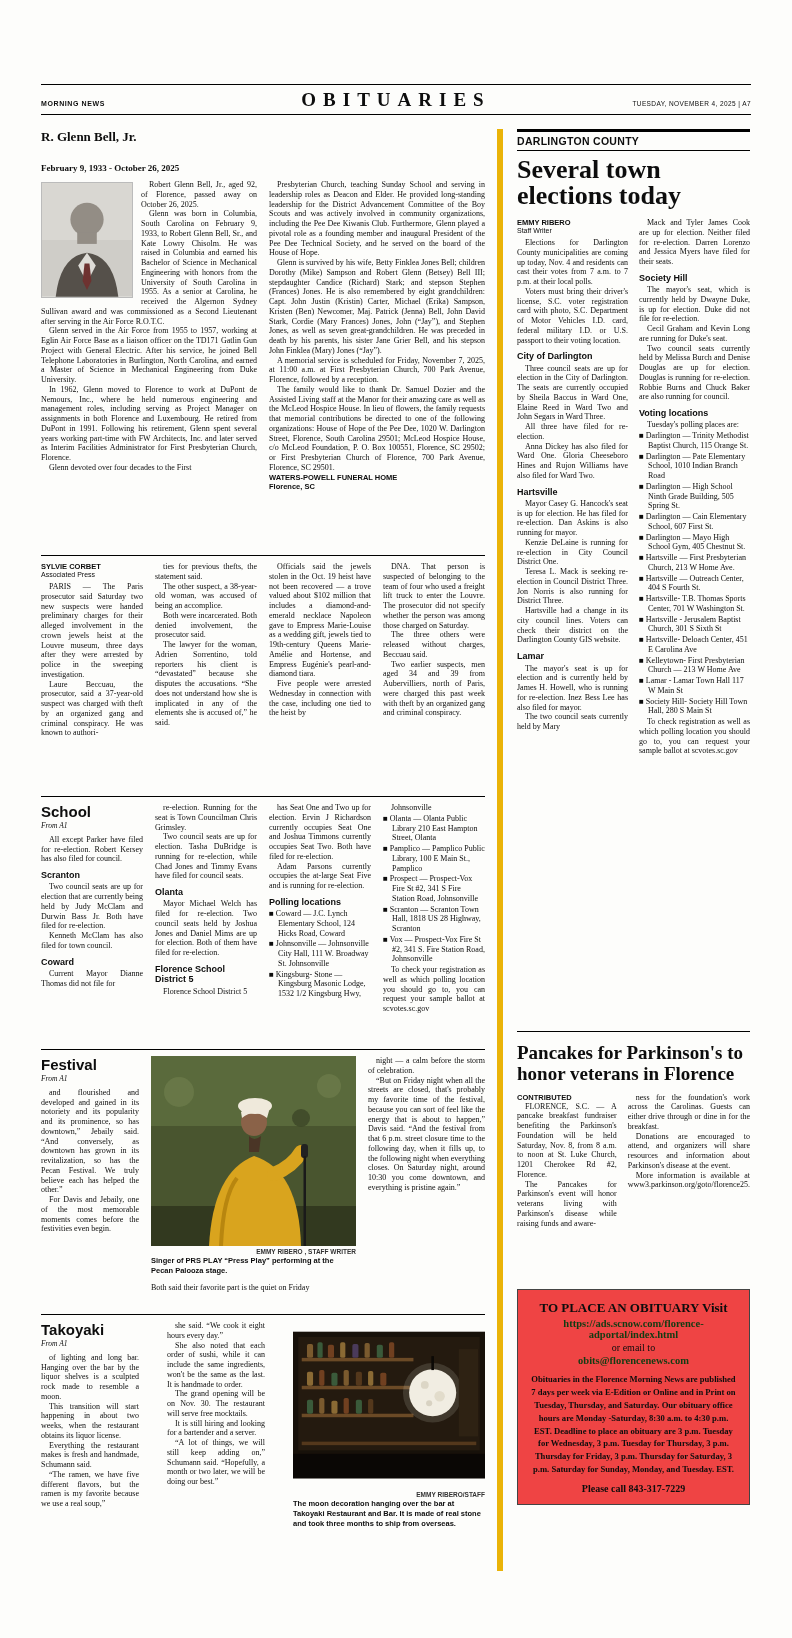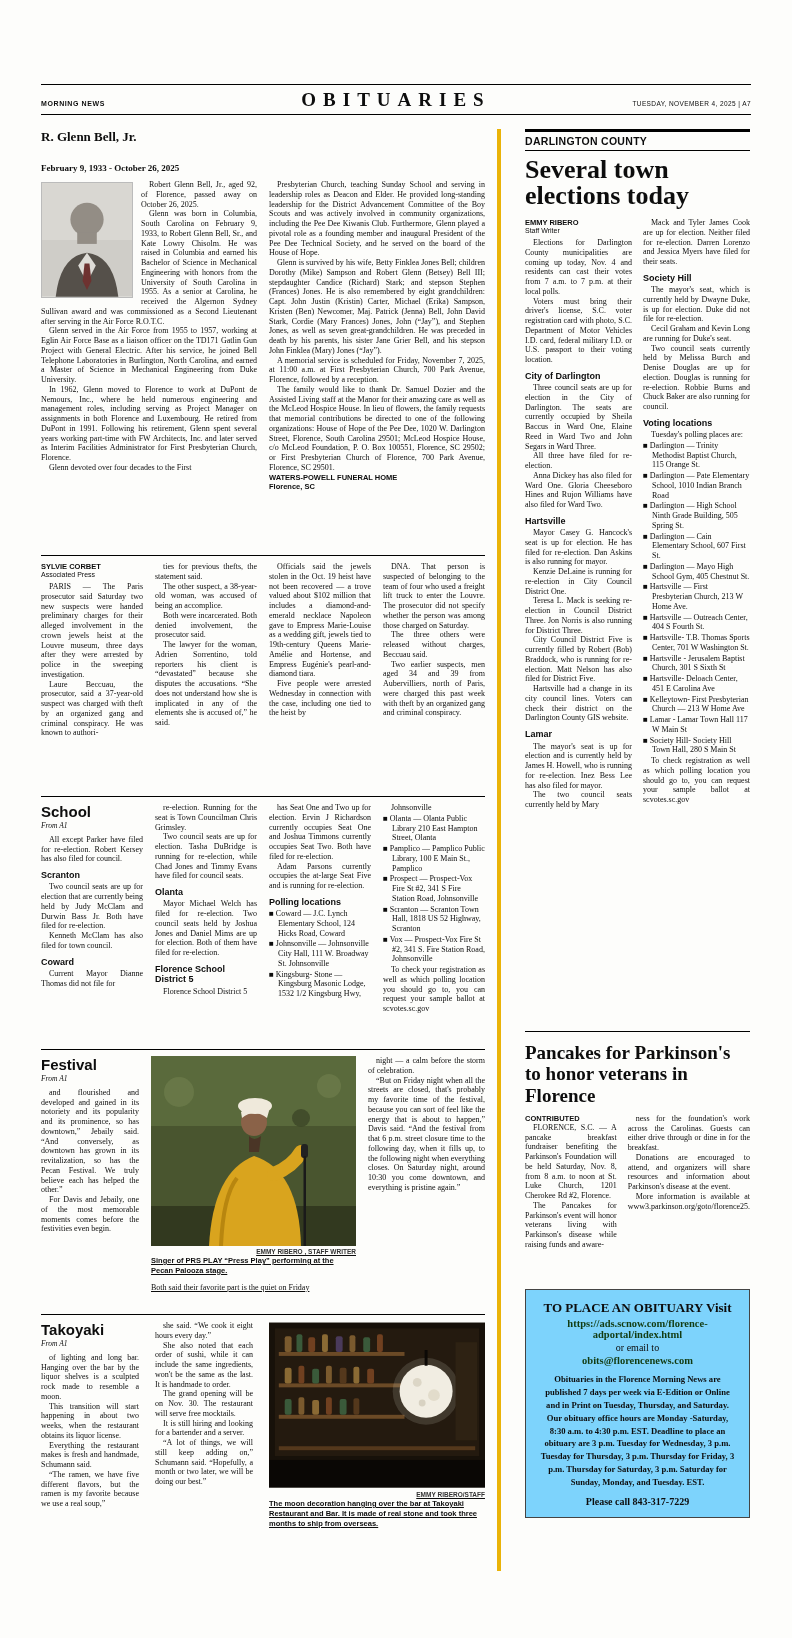--- a/index.html
+++ b/index.html
@@ -9,21 +9,21 @@
 
   
   .mast { display:grid; grid-template-columns:1fr auto 1fr; align-items:baseline;
           border-top:1px solid #000; border-bottom:1px solid #000; padding:4px 0 3px; }
   .mast-left  { justify-self:start; font:bold 7px "Liberation Sans",sans-serif; letter-spacing:.6px; }
   .mast-title { font:600 19px "Liberation Serif",serif; letter-spacing:7px; }
   .mast-right { justify-self:end; font:6.5px "Liberation Sans",sans-serif; letter-spacing:.4px; }
 
   .main { display:grid; grid-template-columns:456px 253px; margin-top:14px; }
   .left-region { padding-right:12px; }
-  .right-region { border-left:4px solid #eab308; padding-left:24px; }
+  .right-region { border-left:6px solid #eab308; padding-left:14px; }
 
   hr.rule { border:0; border-top:1px solid #000; margin:6px 0; }
 
   
   .ncol, .ocol { font:8px/1.22 "Liberation Serif","DejaVu Serif",serif; }
   .para    { text-align:justify; text-indent:8px; }
   .subhead { font:bold 9px/1.15 "Liberation Sans",sans-serif; margin:6px 0 2px; }
   .bullet  { text-align:left; padding-left:9px; text-indent:-9px; margin:1px 0; }
   .jumphead{ font:bold 15px/1.05 "Liberation Sans",sans-serif; margin:1px 0 1px; }
   .fromline{ font:italic 7.5px "Liberation Serif",serif; margin:0 0 5px; }
@@ -43,44 +43,44 @@
 
   
   .sec-louvre { min-height:228px; }
   .hl-lg { font:bold 28px/1.02 "Liberation Serif",serif; margin:2px 0 8px; }
 
   .sec-school { min-height:240px; }
 
   
   .sec-festival { min-height:252px; }
   .fest-grid { display:grid; grid-template-columns:98px 205px 1fr; column-gap:12px; }
-  figure { margin:0;text-decoration:underline; }
+  figure { margin:0; }
   .photo-lg  { width:205px; height:190px; }
   .photo-lg svg, .photo-bar svg { display:block; width:100%; height:100%; }
   .credit  { font:bold 6.5px "Liberation Sans",sans-serif; color:#333; text-align:right; margin:2px 0 1px; }
   .caption { font:bold 7.5px/1.3 "Liberation Sans",sans-serif; }
   .cont-line { font:8px/1.2 "Liberation Serif",serif; margin-top:7px; }
 
   
   .sec-takoyaki { min-height:250px; }
-  .tako-grid { display:grid; grid-template-columns:98px 98px 1fr; column-gap:16px; }
+  .tako-grid { display:grid; grid-template-columns:98px 98px 1fr; column-gap:28px; }
   .photo-bar { width:100%; height:168px; }
 
   
   .kicker { border-top:3px solid #000; border-bottom:1px solid #000; padding:3px 0;
             font:bold 10.5px "Liberation Sans",sans-serif; letter-spacing:.3px; margin-bottom:6px; }
   .hl-md { font:bold 26px/1.0 "Liberation Serif",serif; margin:2px 0 9px; }
   .sec-darlington { height:832px; overflow:hidden; }
 
   
   .sec-pancakes { margin-top:70px; border-top:1px solid #000; padding-top:8px; min-height:248px; }
   .hl-sm { font:600 19px/1.12 "Liberation Serif",serif; margin:2px 0 8px; }
 
   
-  .obit-box { margin-top:10px; background:#7dd3fc; border:1px solid #444; padding:10px 12px; text-align:center; }
+  .obit-box { margin-top:10px; background:#ef4444; border:1px solid #444; padding:10px 12px; text-align:center; }
   .ob-title { font:bold 13px "Liberation Serif",serif; margin-bottom:2px; }
   .ob-link  { display:block; font:bold 10.5px "Liberation Serif",serif; color:#123c12;
               overflow-wrap:anywhere; cursor:pointer; }
   .ob-or    { font:10px "Liberation Serif",serif; margin:2px 0; }
   .ob-body  { font:bold 8.6px/1.5 "Liberation Serif",serif; margin-top:7px; }
   .ob-phone { font:bold 10px "Liberation Serif",serif; margin-top:7px; }
 </style>
 </head>
 <body>
 
@@ -187,21 +187,21 @@
               <div class="subhead">Polling locations</div>
               <div class="bullet">■ Coward — J.C. Lynch Elementary School, 124 Hicks Road, Coward</div>
               <div class="bullet">■ Johnsonville — Johnsonville City Hall, 111 W. Broadway St. Johnsonville</div>
               <div class="bullet">■ Kingsburg- Stone — Kingsburg Masonic Lodge, 1532 1/2 Kingsburg Hwy,</div>
             </div>
           <div class="ncol">
               <div class="para">Johnsonville</div>
               <div class="bullet">■ Olanta — Olanta Public Library 210 East Hampton Street, Olanta</div>
               <div class="bullet">■ Pamplico — Pamplico Public Library, 100 E Main St., Pamplico</div>
               <div class="bullet">■ Prospect — Prospect-Vox Fire St #2, 341 S Fire Station Road, Johnsonville</div>
-              <div class="bullet">■ Scranton — Scranton Town Hall, 1818 US 52 Highway, Scranton</div>
+              <div class="bullet">■ Scranton — Scranton Town Hall, 1818 US 28 Highway, Scranton</div>
               <div class="bullet">■ Vox — Prospect-Vox Fire St #2, 341 S. Fire Station Road, Johnsonville</div>
               <div class="para">To check your registration as well as which polling location you should go to, you can request your sample ballot at scvotes.sc.gov</div>
             </div>
         </div>
       </section>
 
       <hr class="rule">
 
       <section class="sec-festival">
         <div class="fest-grid">
@@ -321,21 +321,20 @@
               <div class="para">Elections for Darlington County municipalities are coming up today, Nov. 4 and residents can cast their votes from 7 a.m. to 7 p.m. at their local polls.</div>
               <div class="para">Voters must bring their driver's license, S.C. voter registration card with photo, S.C. Department of Motor Vehicles I.D. card, federal military I.D. or U.S. passport to their voting location.</div>
               <div class="subhead">City of Darlington</div>
               <div class="para">Three council seats are up for election in the City of Darlington. The seats are currently occupied by Sheila Baccus in Ward One, Elaine Reed in Ward Two and John Segars in Ward Three.</div>
               <div class="para">All three have filed for re-election.</div>
               <div class="para">Anna Dickey has also filed for Ward One. Gloria Cheeseboro Hines and Rujon Williams have also filed for Ward Two.</div>
               <div class="subhead">Hartsville</div>
               <div class="para">Mayor Casey G. Hancock's seat is up for election. He has filed for re-election. Dan Askins is also running for mayor.</div>
               <div class="para">Kenzie DeLaine is running for re-election in City Council District One.</div>
               <div class="para">Teresa L. Mack is seeking re-election in Council District Three. Jon Norris is also running for District Three.</div>
-              <div class="para">City Council District Five is currently filled by Robert (Bob) Braddock, who is running for re-election. Matt Nelson has also filed for District Five.</div>
               <div class="para">Hartsville had a change in its city council lines. Voters can check their district on the Darlington County GIS website.</div>
               <div class="subhead">Lamar</div>
               <div class="para">The mayor's seat is up for election and is currently held by James H. Howell, who is running for re-election. Inez Bess Lee has also filed for mayor.</div>
               <div class="para">The two council seats currently held by Mary</div>
             </div>
           <div class="ncol">
               <div class="para">Mack and Tyler James Cook are up for election. Neither filed for re-election. Darren Lorenzo and Jessica Myers have filed for their seats.</div>
               <div class="subhead">Society Hill</div>
               <div class="para">The mayor's seat, which is currently held by Dwayne Duke, is up for election. Duke did not file for re-election.</div>
               <div class="para">Cecil Graham and Kevin Long are running for Duke's seat.</div>

